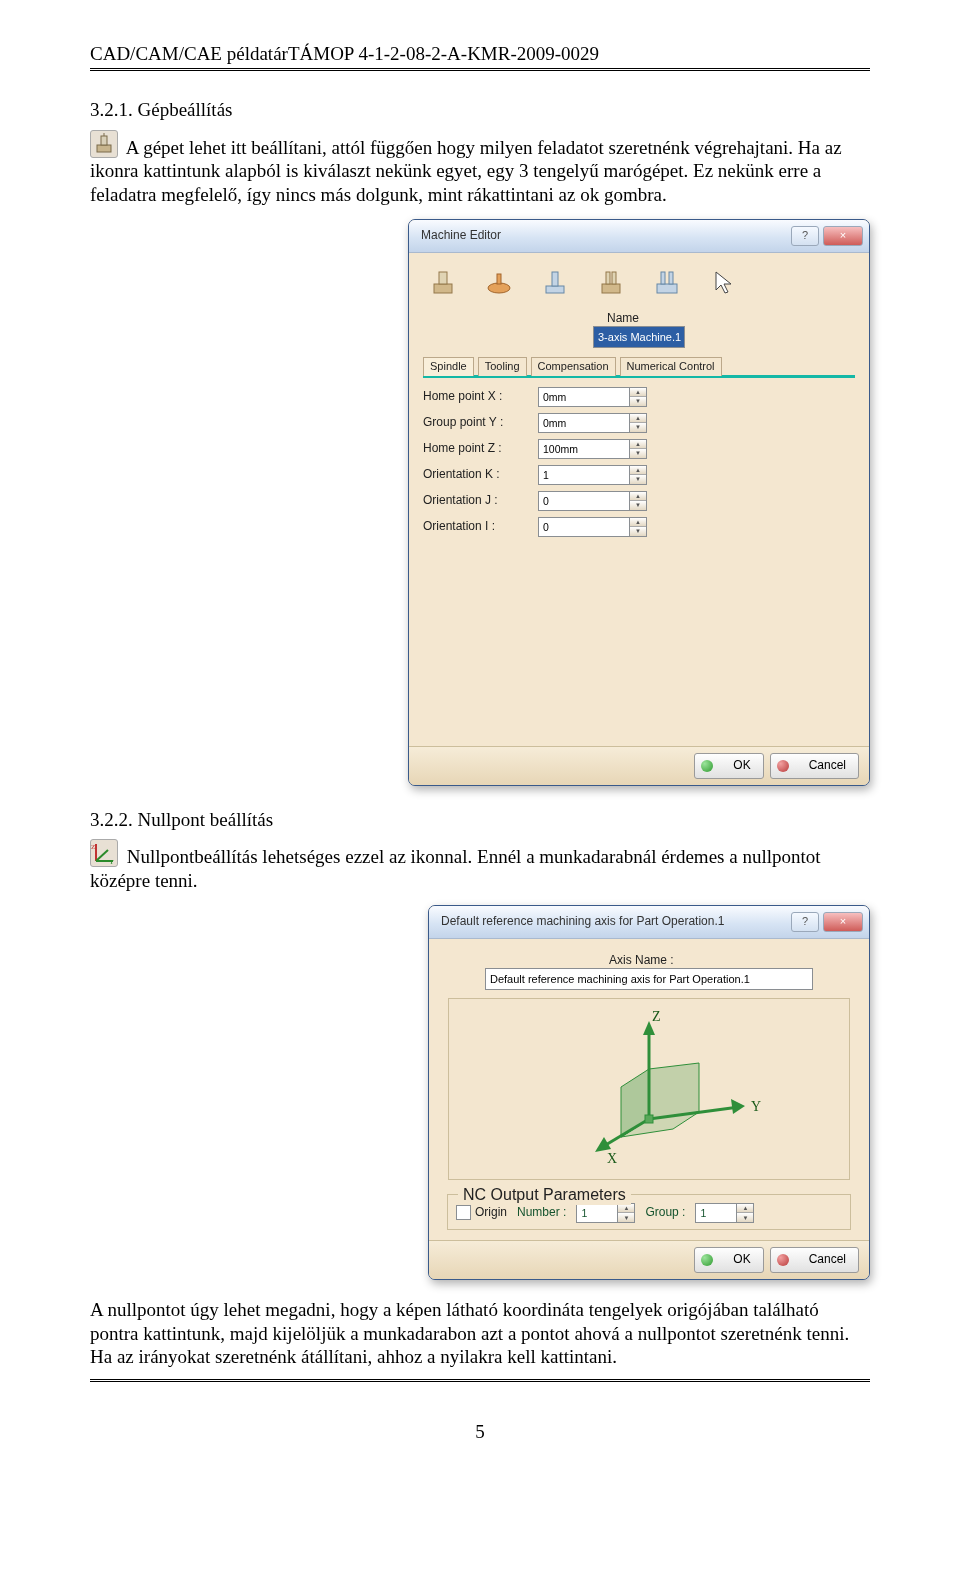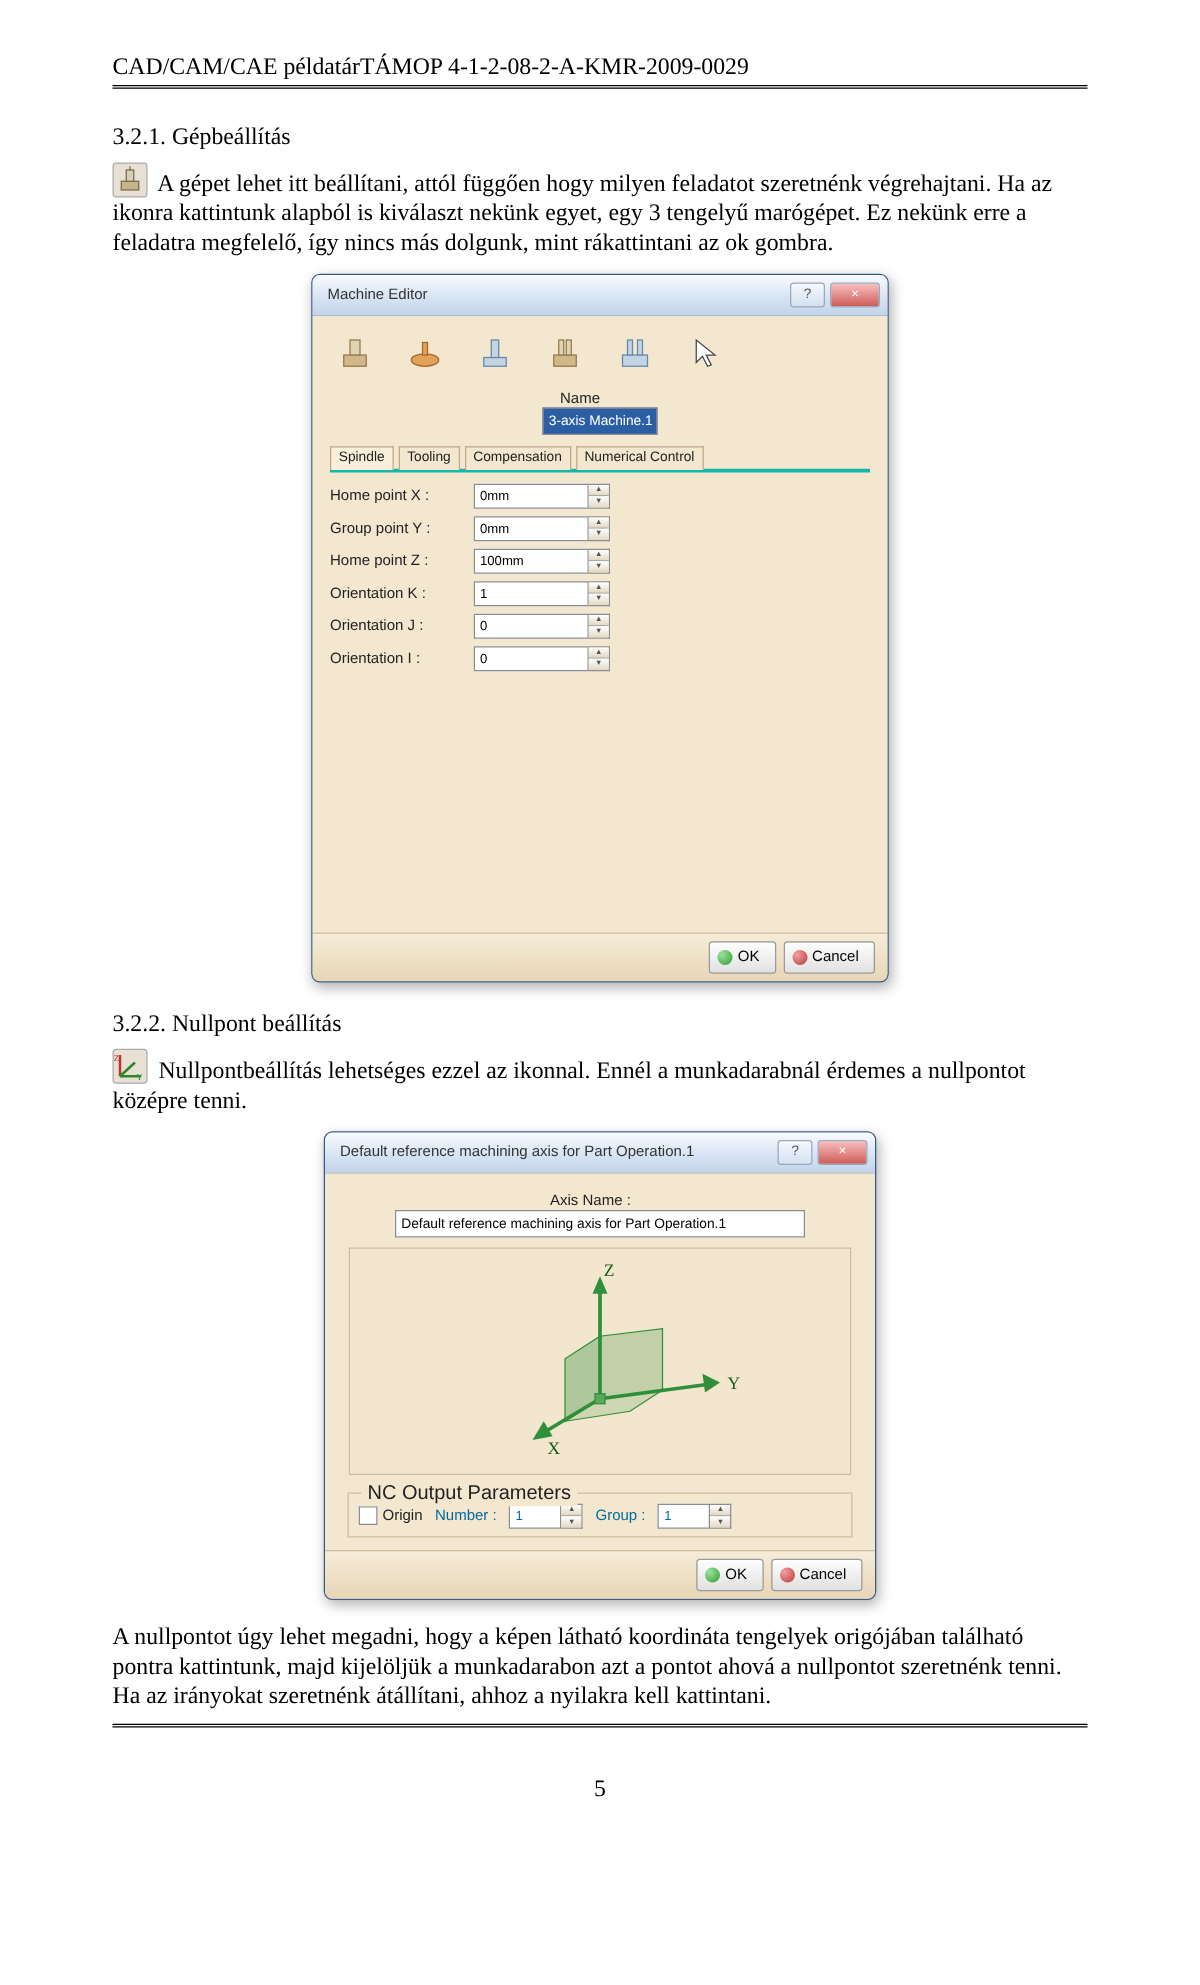--- a/index.html
+++ b/index.html
@@ -44,21 +44,21 @@
       background: #e8e0d4;
       border: 1px solid #aaa;
       vertical-align: text-bottom;
       margin-right: 4px;
       position: relative;
       border-radius: 3px;
     }
     .inline-icon svg { position: absolute; top: 0; left: 0; }
     .dialog-figure {
       display: flex;
-      justify-content: center;
+      justify-content: flex-end;
       margin-top: 12px;
     }
 
     
     .dlg {
       width: 460px;
       border: 1px solid #3a5a8a;
       border-radius: 7px;
       box-shadow: 2px 4px 10px rgba(0,0,0,0.3);
       font-family: "Segoe UI", Arial, sans-serif;
@@ -190,21 +190,21 @@
       background: linear-gradient(180deg, #f6ecd8 0%, #e7d6b6 100%);
       padding: 6px 10px;
       display: flex;
       justify-content: flex-end;
       gap: 6px;
       border-top: 1px solid #ccbe9c;
     }
     .btn {
       display: inline-flex;
       align-items: center;
-      gap: 4px;
+      gap: 20px;
       background: linear-gradient(#fefefe,#e1e1e1);
       border: 1px solid #9a9a9a;
       border-radius: 3px;
       padding: 2px 12px 2px 6px;
       font-size: 12px;
       height: 20px;
     }
     .btn .dot {
       width: 12px; height: 12px; border-radius: 50%;
     }
@@ -233,21 +233,21 @@
       left: 10px;
       background: #f4e7d0;
       padding: 0 5px;
       font-size: 16px;
     }
     .chk {
       width: 13px; height: 13px; border: 1px solid #8a8e92;
       background: #fff; display: inline-block; margin-right: 4px;
       vertical-align: middle;
     }
-    .muted { color: #0369a1; }
+    .muted { color: #14532d; }
     .smallspin input { width: 34px; }
     .page-number {
       text-align: center;
       font-size: 19px;
       position: absolute;
       bottom: 28px;
       left: 0; right: 0;
     }
     .bottom-rule {
       border-top: 1px solid #000;

